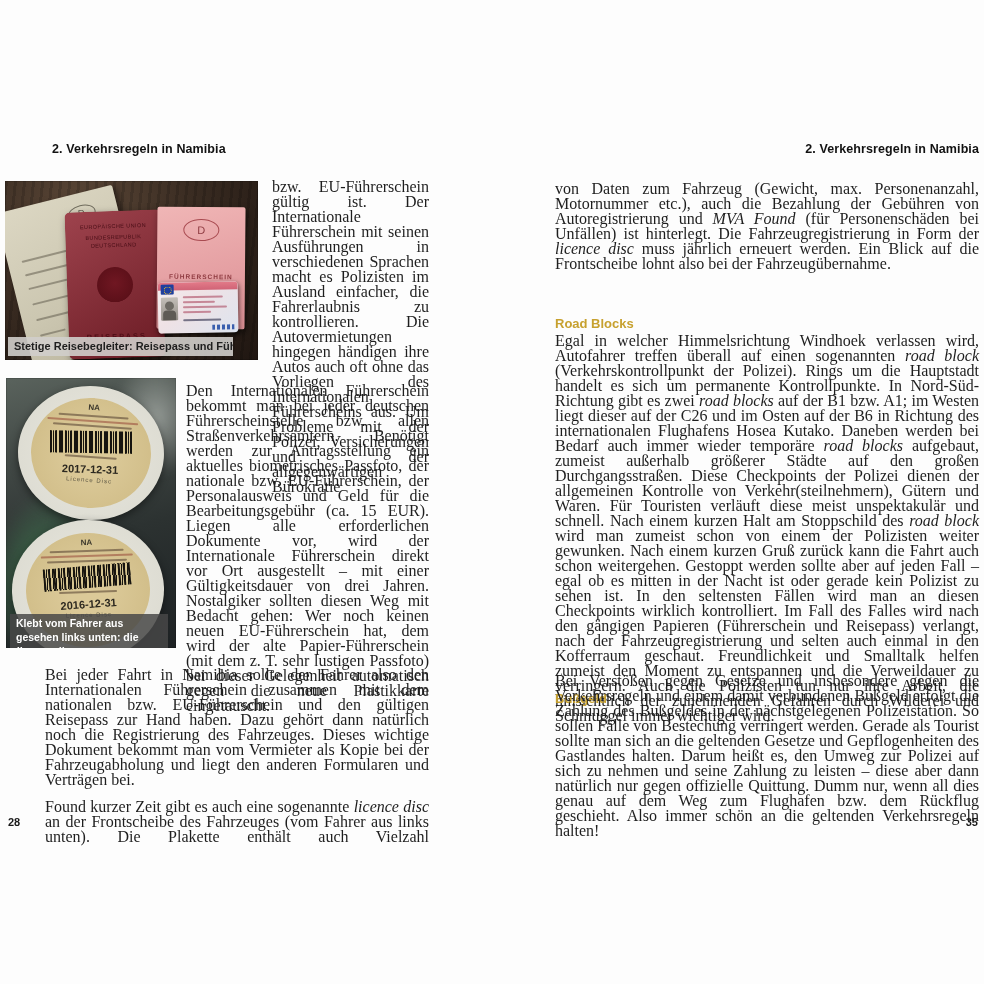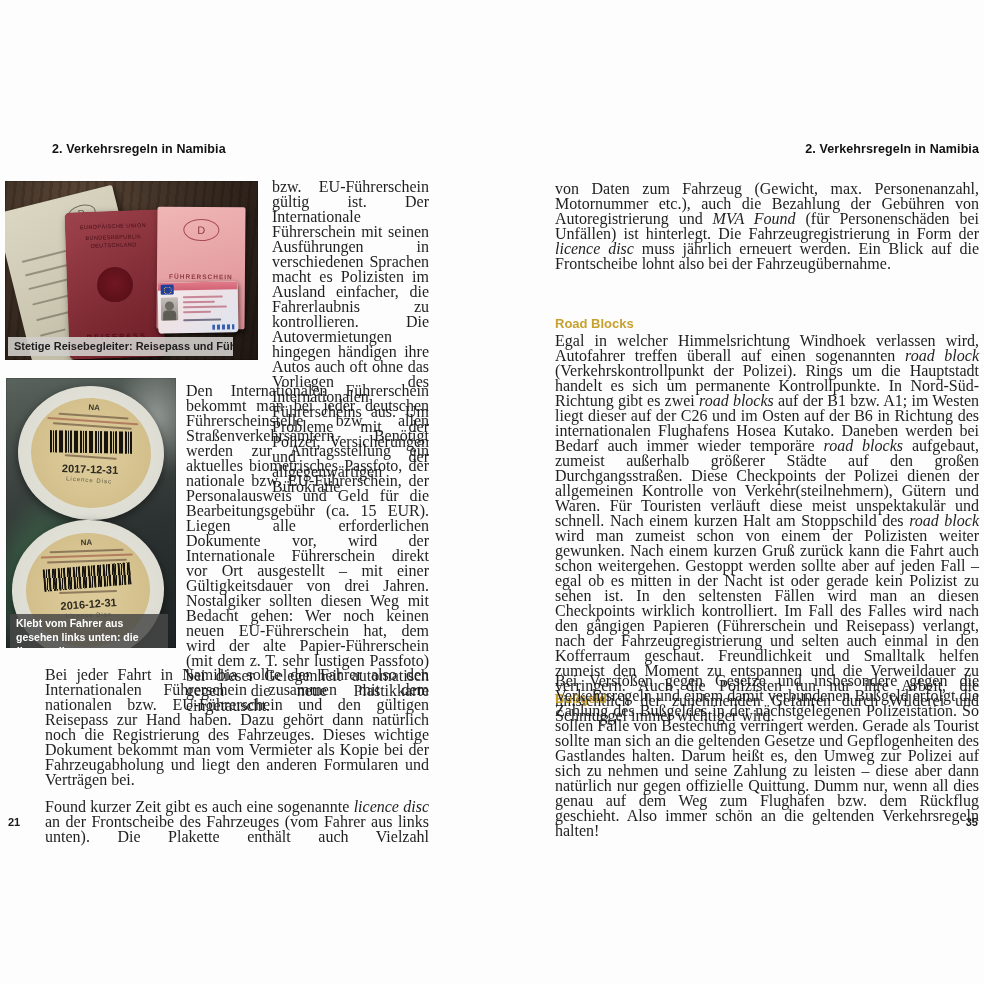--- a/index.html
+++ b/index.html
@@ -180,21 +180,21 @@
 
   <div class="body-text" style="left:186px;top:383px;width:243px;">
     <div>Den Internationalen Führerschein bekommt man bei jeder deutschen Führerscheinstelle bzw. allen Straßenverkehrsämtern. Benötigt werden zur Antragsstellung ein aktuelles biometrisches Passfoto, der nationale bzw. EU-Führerschein, der Personalausweis und Geld für die Bearbeitungsgebühr (ca. 15 EUR). Liegen alle erforderlichen Dokumente vor, wird der Internationale Führerschein direkt vor Ort ausgestellt – mit einer Gültigkeitsdauer von drei Jahren. Nostalgiker sollten diesen Weg mit Bedacht gehen: Wer noch keinen neuen EU-Führerschein hat, dem wird der alte Papier-Führerschein (mit dem z. T. sehr lustigen Passfoto) bei dieser Gelegenheit automatisch gegen die neue Plastikkarte eingetauscht.</div>
   </div>
 
   <div class="body-text" style="left:45px;top:667px;width:384px;">
     <div style="margin-bottom:12px;">Bei jeder Fahrt in Namibia sollte der Fahrer also den Internationalen Führerschein zusammen mit dem nationalen bzw. EU-Führerschein und den gültigen Reisepass zur Hand haben. Dazu gehört dann natürlich noch die Registrierung des Fahrzeuges. Dieses wichtige Dokument bekommt man vom Vermieter als Kopie bei der Fahrzeugabholung und liegt den anderen Formularen und Verträgen bei.</div>
     <div class="just-last"><span>Found kurzer Zeit gibt es auch eine sogenannte </span><span style="font-style: italic;">licence disc</span><span> an der Frontscheibe des Fahrzeuges (vom Fahrer aus links unten). Die Plakette enthält auch Vielzahl</span></div>
   </div>
 
-  <div class="pg-num" style="left:8px;">21</div>
+  <div class="pg-num" style="left:8px;">28</div>
 
   <div class="body-text" style="left:555px;top:181px;width:424px;"><span>von Daten zum Fahrzeug (Gewicht, max. Personenanzahl, Motornummer etc.), auch die Bezahlung der Gebühren von Autoregistrierung und </span><span style="font-style: italic;">MVA Found</span><span> (für Personenschäden bei Unfällen) ist hinterlegt. Die Fahrzeugregistrierung in Form der </span><span style="font-style: italic;">licence disc</span><span> muss jährlich erneuert werden. Ein Blick auf die Frontscheibe lohnt also bei der Fahrzeugübernahme.</span></div>
 
 
   <div class="section-heading" style="left:555px;top:317px;">Road Blocks</div>
   <div class="body-text" style="left:555px;top:333px;width:424px;"><span>Egal in welcher Himmelsrichtung Windhoek verlassen wird, Autofahrer treffen überall auf einen sogenannten </span><span style="font-style: italic;">road block</span><span> (Verkehrskontrollpunkt der Polizei). Rings um die Hauptstadt handelt es sich um permanente Kontrollpunkte. In Nord-Süd-Richtung gibt es zwei </span><span style="font-style: italic;">road blocks</span><span> auf der B1 bzw. A1; im Westen liegt dieser auf der C26 und im Osten auf der B6 in Richtung des internationalen Flughafens Hosea Kutako. Daneben werden bei Bedarf auch immer wieder temporäre </span><span style="font-style: italic;">road blocks</span><span> aufgebaut, zumeist außerhalb größerer Städte auf den großen Durchgangsstraßen. Diese Checkpoints der Polizei dienen der allgemeinen Kontrolle von Verkehr(steilnehmern), Gütern und Waren. Für Touristen verläuft diese meist unspektakulär und schnell. Nach einem kurzen Halt am Stoppschild des </span><span style="font-style: italic;">road block</span><span> wird man zumeist schon von einem der Polizisten weiter gewunken. Nach einem kurzen Gruß zurück kann die Fahrt auch schon weitergehen. Gestoppt werden sollte aber auf jeden Fall – egal ob es mitten in der Nacht ist oder gerade kein Polizist zu sehen ist. In den seltensten Fällen wird man an diesen Checkpoints wirklich kontrolliert. Im Fall des Falles wird nach den gängigen Papieren (Führerschein und Reisepass) verlangt, nach der Fahrzeugregistrierung und selten auch einmal in den Kofferraum geschaut. Freundlichkeit und Smalltalk helfen zumeist den Moment zu entspannen und die Verweildauer zu verringern. Auch die Polizisten tun nur ihre Arbeit, die hinsichtlich der zunehmenden Gefahren durch Wilderei und Schmuggel immer wichtiger wird.</span></div>
 
   <div class="section-heading" style="left:555px;top:692px;">Bußgeld</div>
   <div class="body-text" style="left:555px;top:673px;width:424px;">Bei Verstößen gegen Gesetze und insbesondere gegen die Verkehrsregeln und einem damit verbundenen Bußgeld erfolgt die Zahlung des Bußgeldes in der nächstgelegenen Polizeistation. So sollen Fälle von Bestechung verringert werden. Gerade als Tourist sollte man sich an die geltenden Gesetze und Gepflogenheiten des Gastlandes halten. Darum heißt es, den Umweg zur Polizei auf sich zu nehmen und seine Zahlung zu leisten – diese aber dann natürlich nur gegen offizielle Quittung. Dumm nur, wenn all dies genau auf dem Weg zum Flughafen bzw. dem Rückflug geschieht. Also immer schön an die geltenden Verkehrsregeln halten!</div>
 

